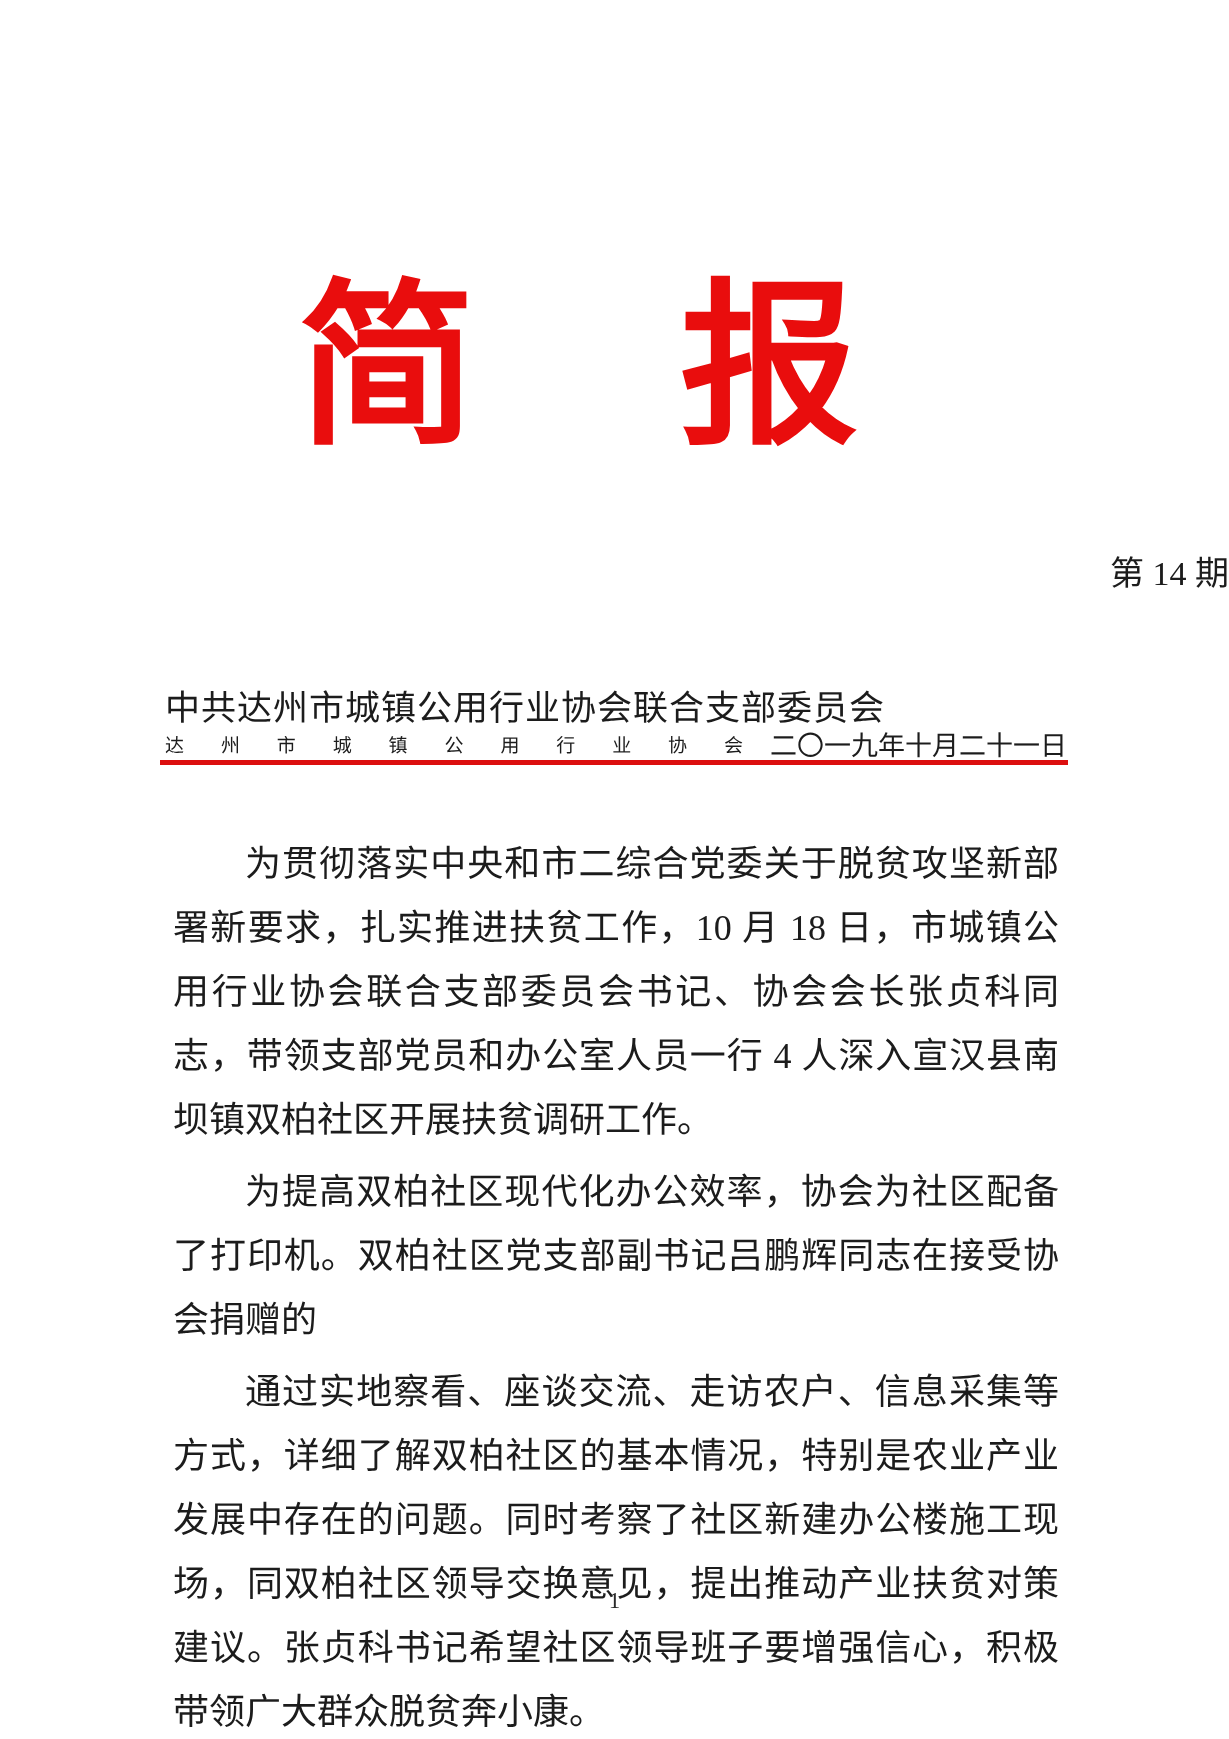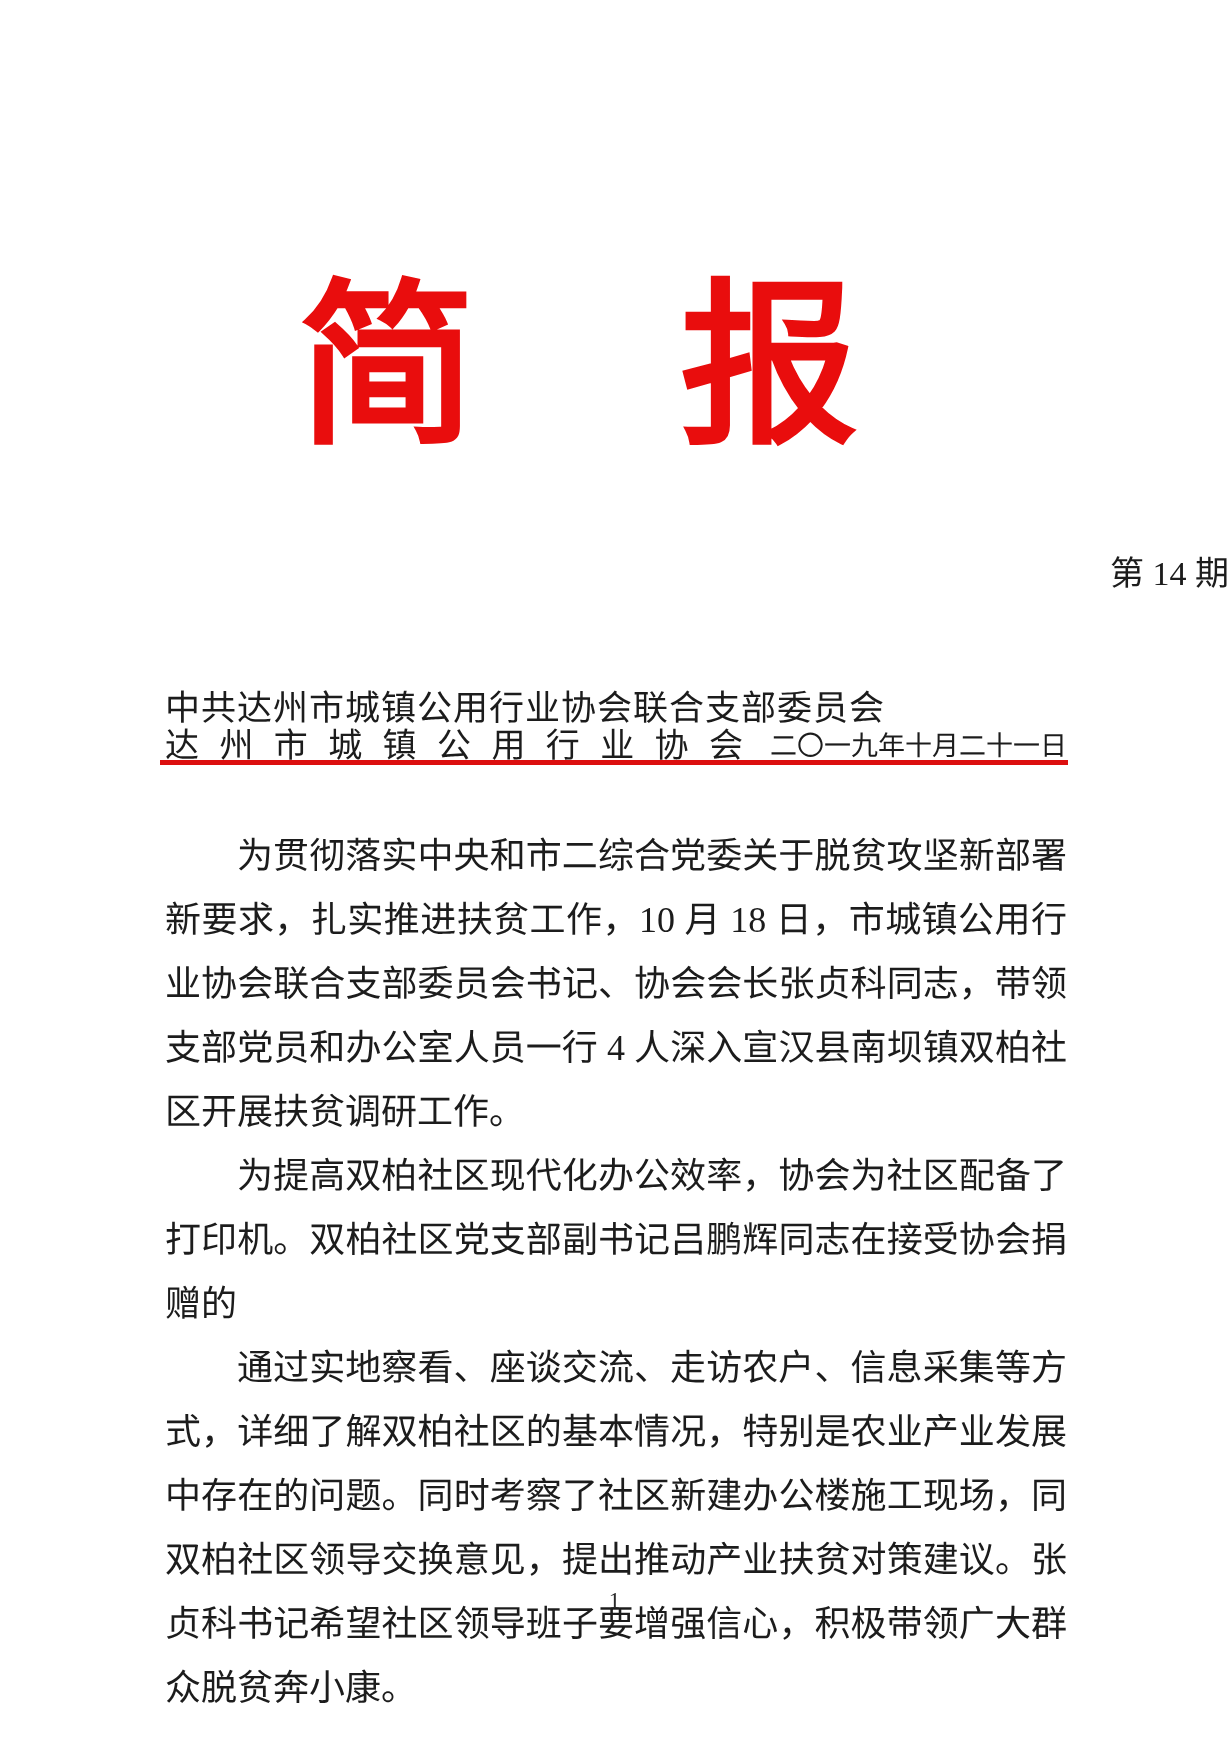--- a/index.html
+++ b/index.html
@@ -54,21 +54,21 @@
     white-space: nowrap;
   }
   .issuer-row {
     margin-top: 5px;
     display: flex;
     justify-content: space-between;
     align-items: flex-end;
   }
   .issuer-line2 {
     width: 578px;
-    font-size: 34px;
+    font-size: 19px;
     line-height: 30px;
     text-align: justify;
     text-align-last: justify;
     white-space: nowrap;
   }
   .issue-date {
     font-size: 27px;
     line-height: 30px;
     white-space: nowrap;
   }
@@ -86,21 +86,21 @@
     top: 824px;
     left: 165px;
     width: 902px;
     font-size: 36px;
     line-height: 64px;
     text-align: justify;
     text-justify: inter-ideograph;
     word-break: break-all;
   }
   .body-text p {
-    margin: 0;
+    margin: 8px;
     padding: 0;
     text-indent: 2em;
   }
   
   .page-num {
     position: absolute;
     top: 1586px;
     left: 0;
     width: 100%;
     text-align: center;

